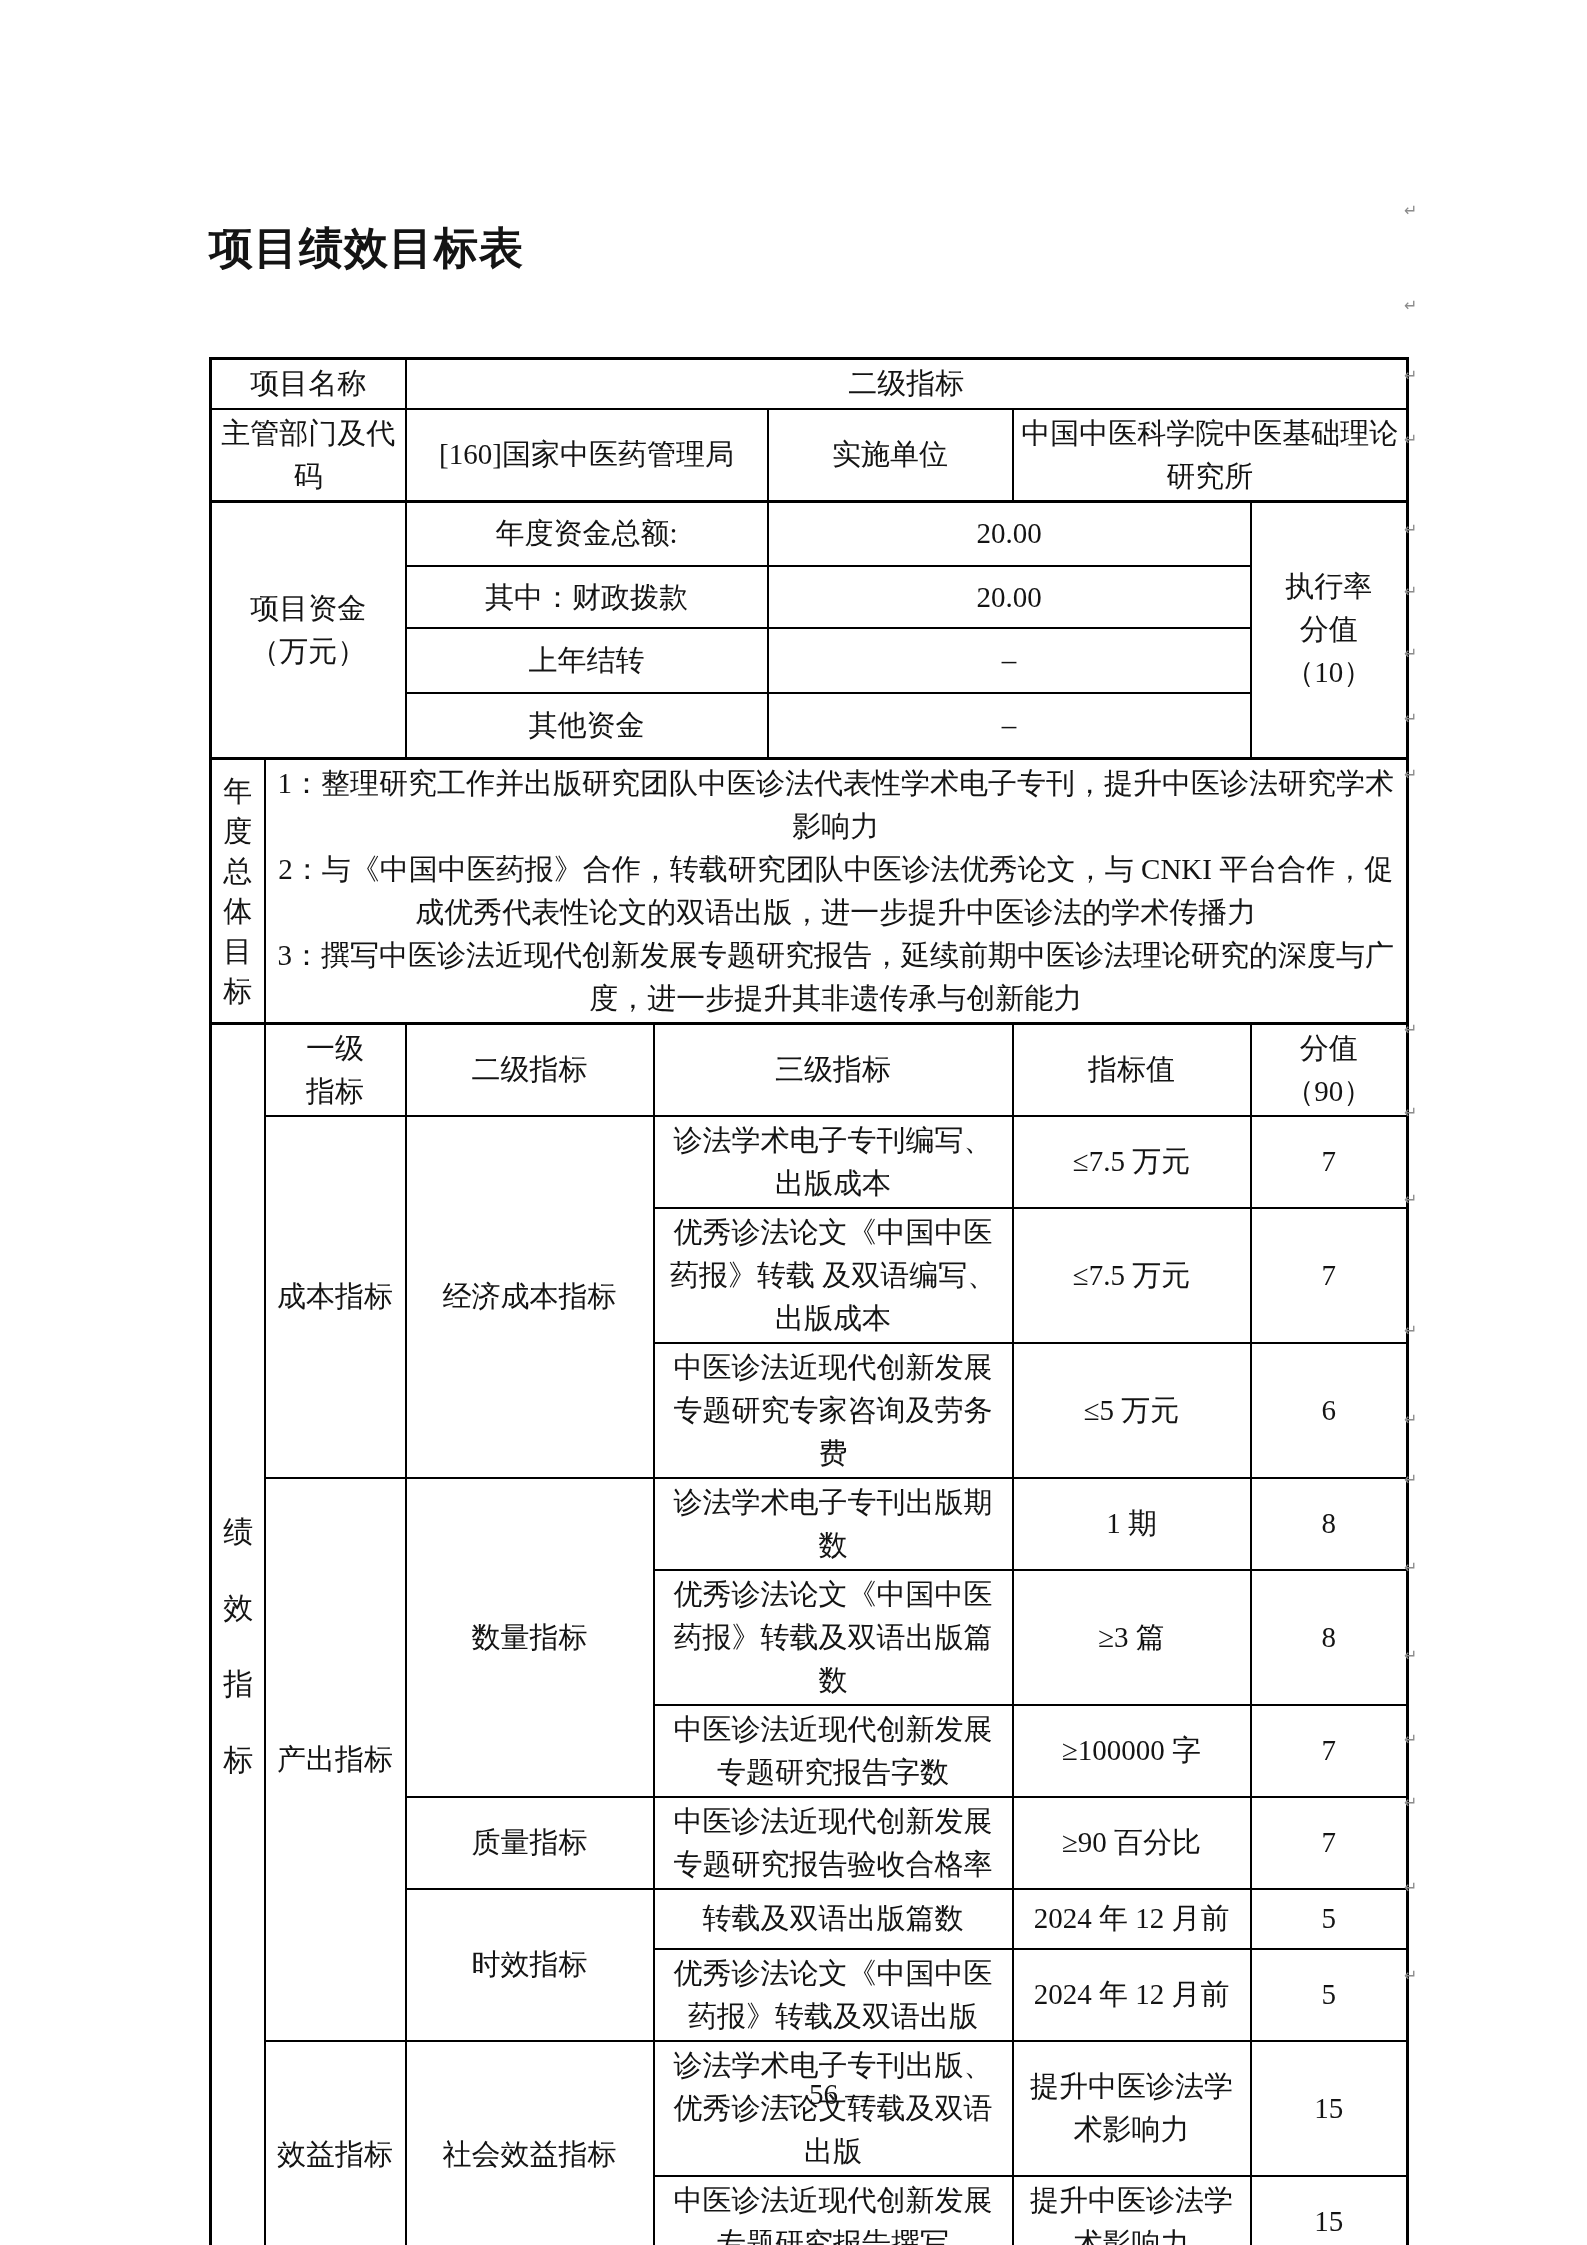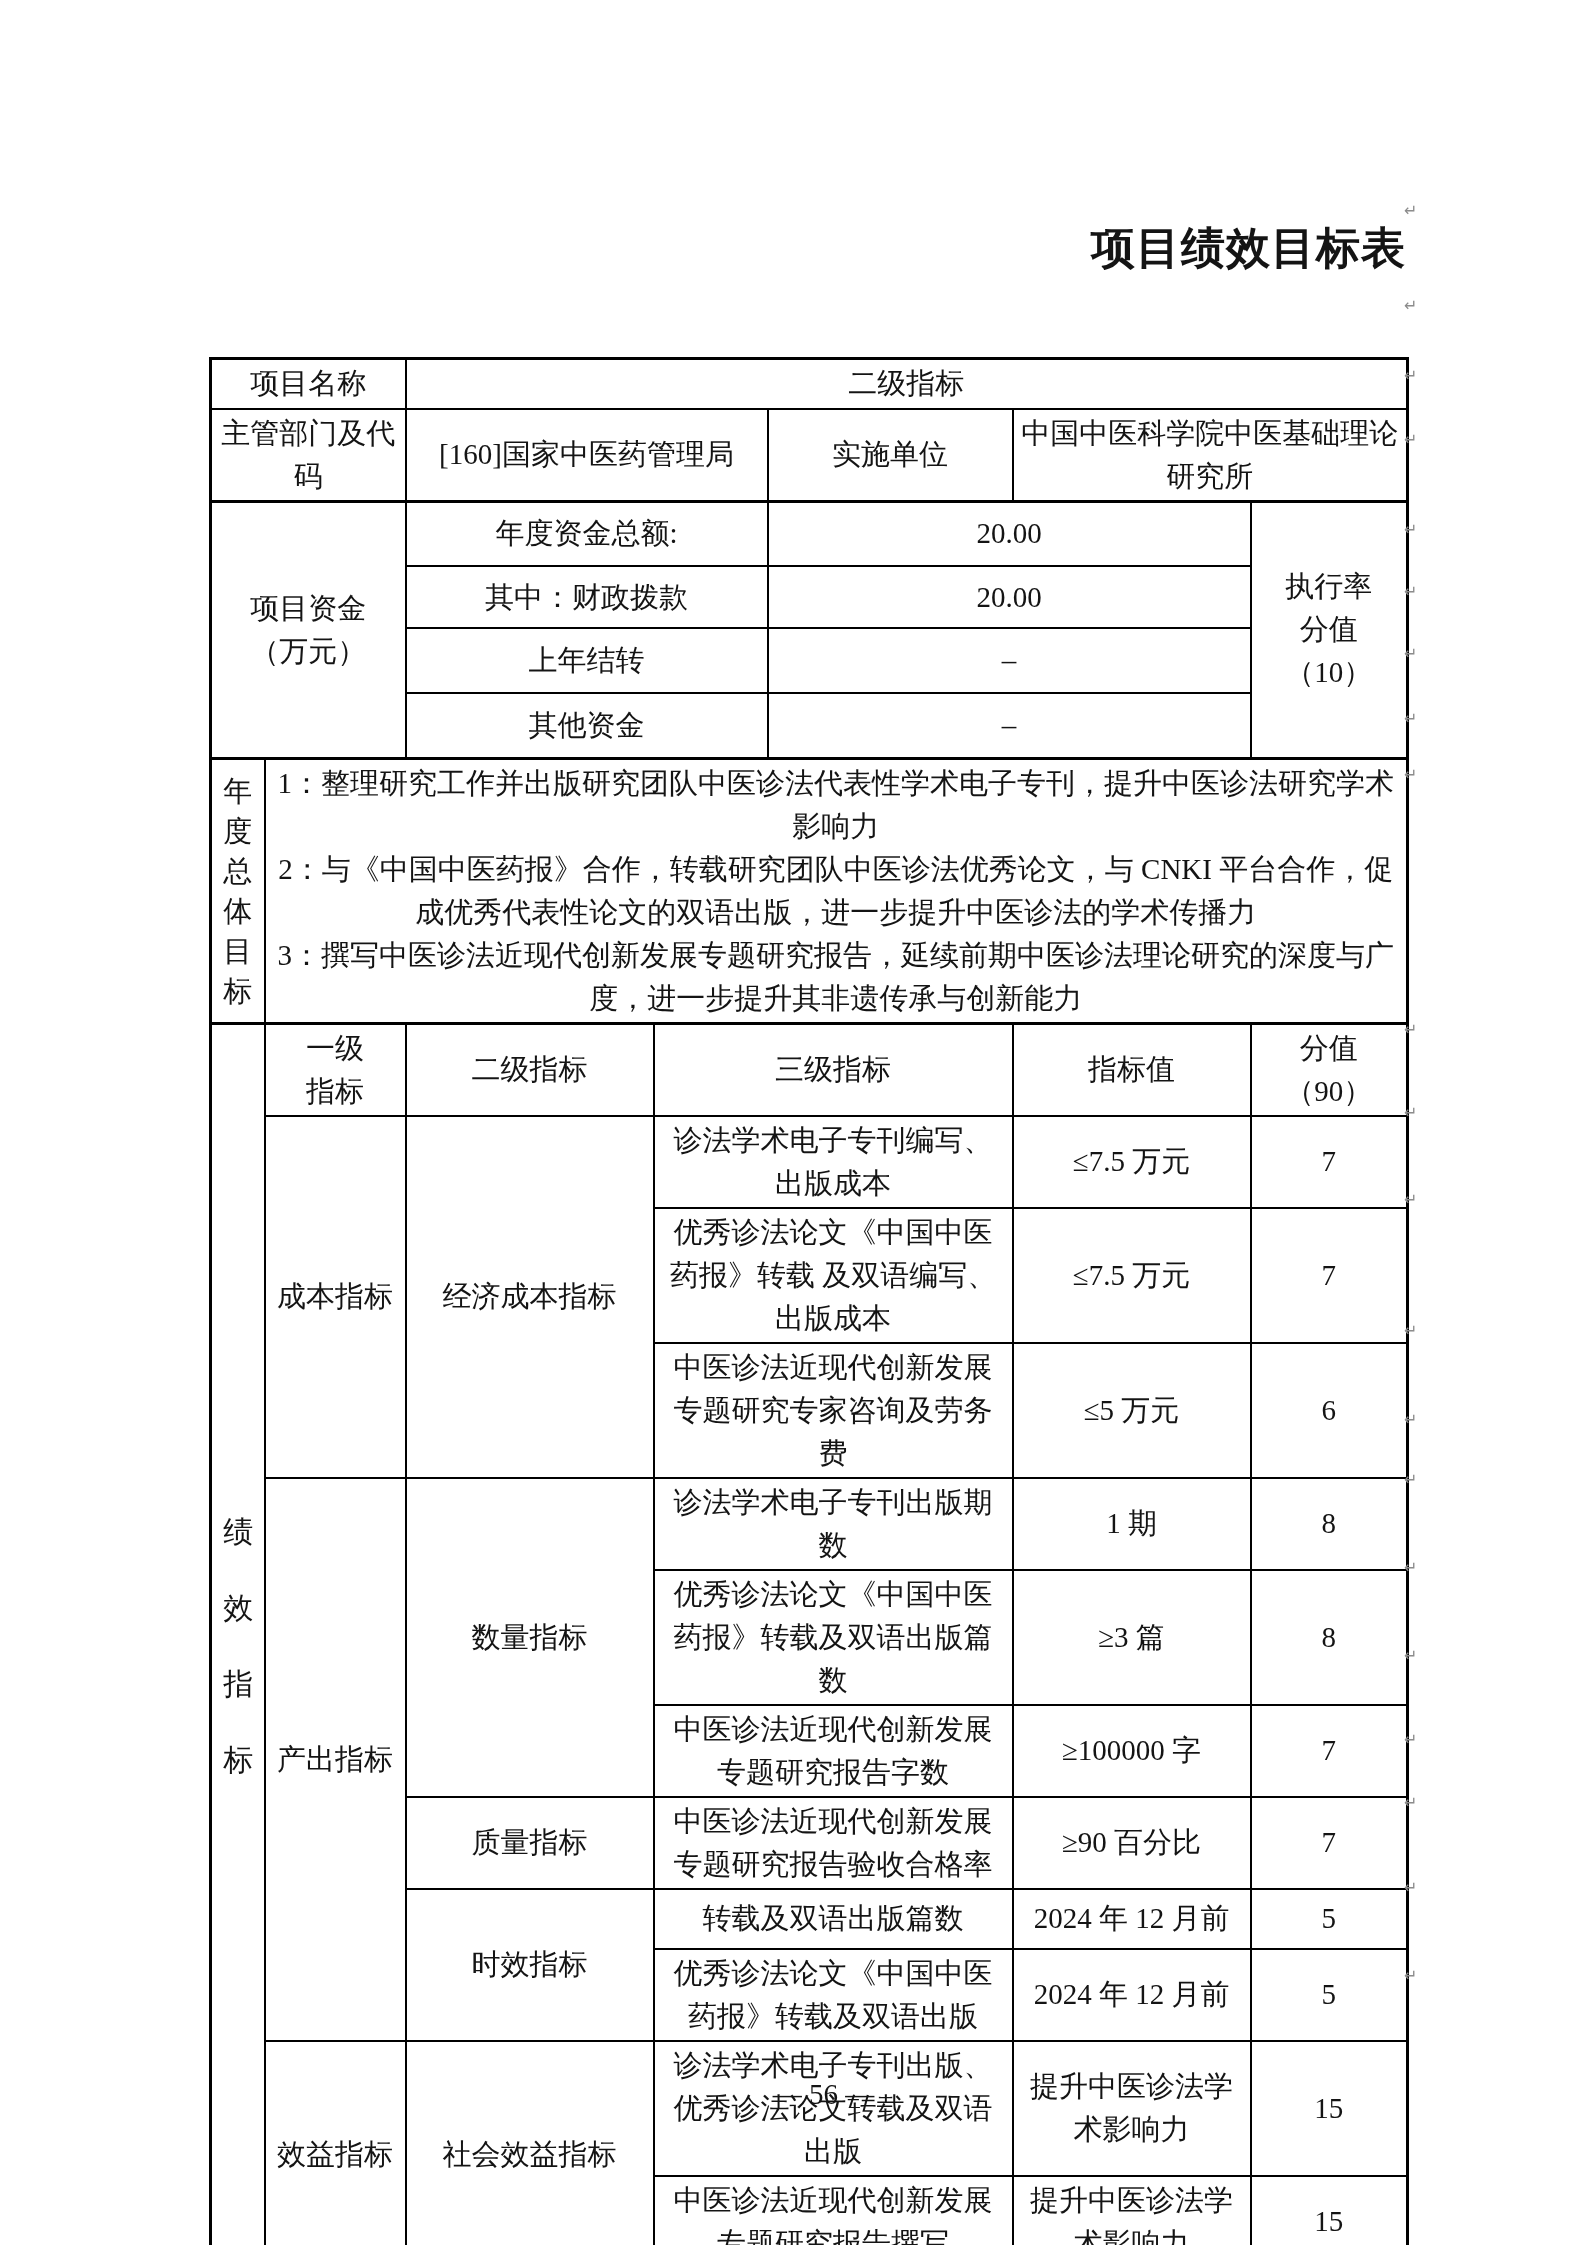--- a/index.html
+++ b/index.html
@@ -6,21 +6,21 @@
   .page {
     position:relative;
     width:1587px; height:2245px;
     background:#ffffff;
     color:#141414;
     font-family:"Liberation Serif","DejaVu Serif",serif;
     overflow:hidden;
   }
   .doc-title {
     position:absolute; left:209px; top:222px; width:1197px;
-    text-align:right;
+    text-align:left;
     font-family:"Liberation Sans","DejaVu Sans",sans-serif;
     font-weight:700; font-size:44px; line-height:52px;
     letter-spacing:1px;
   }
   .doc-subtitle {
     position:absolute; left:209px; top:302px; width:1197px;
     text-align:center; font-size:30px; line-height:38px;
   }
   table.main {
     position:absolute; left:209px; top:357px; width:1197px;

